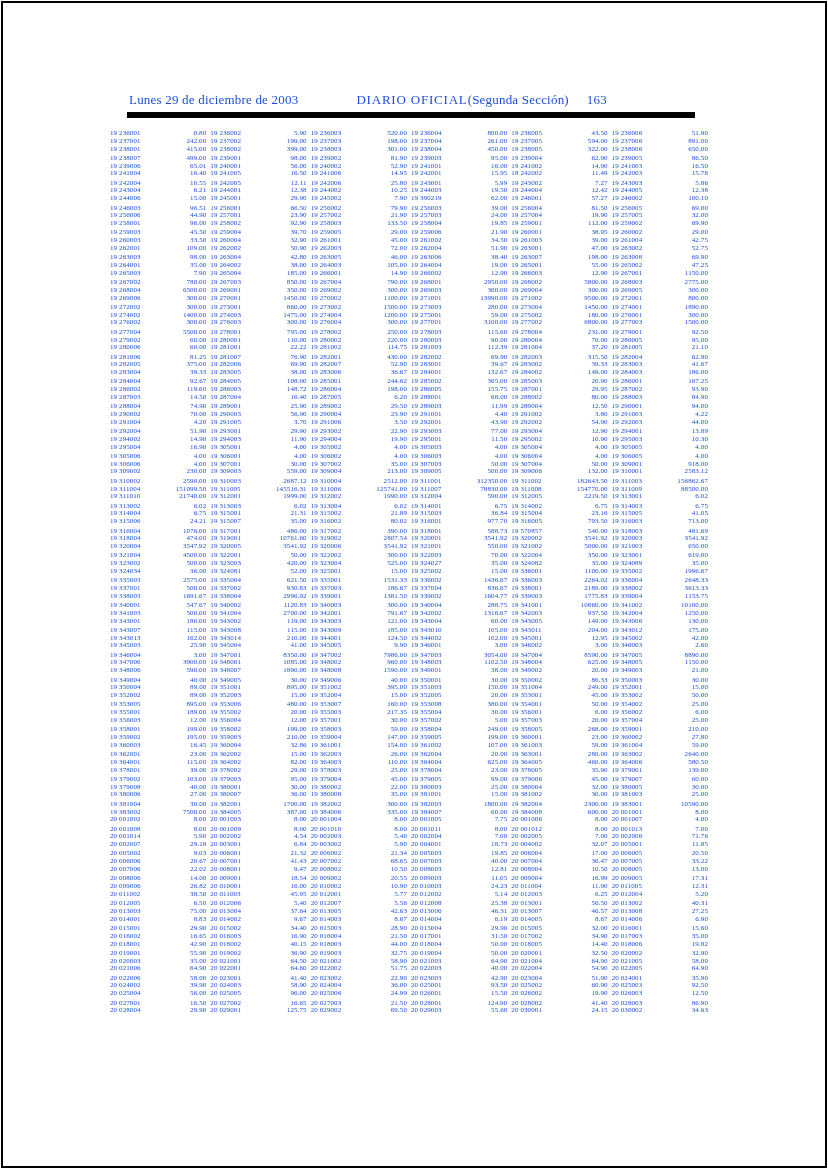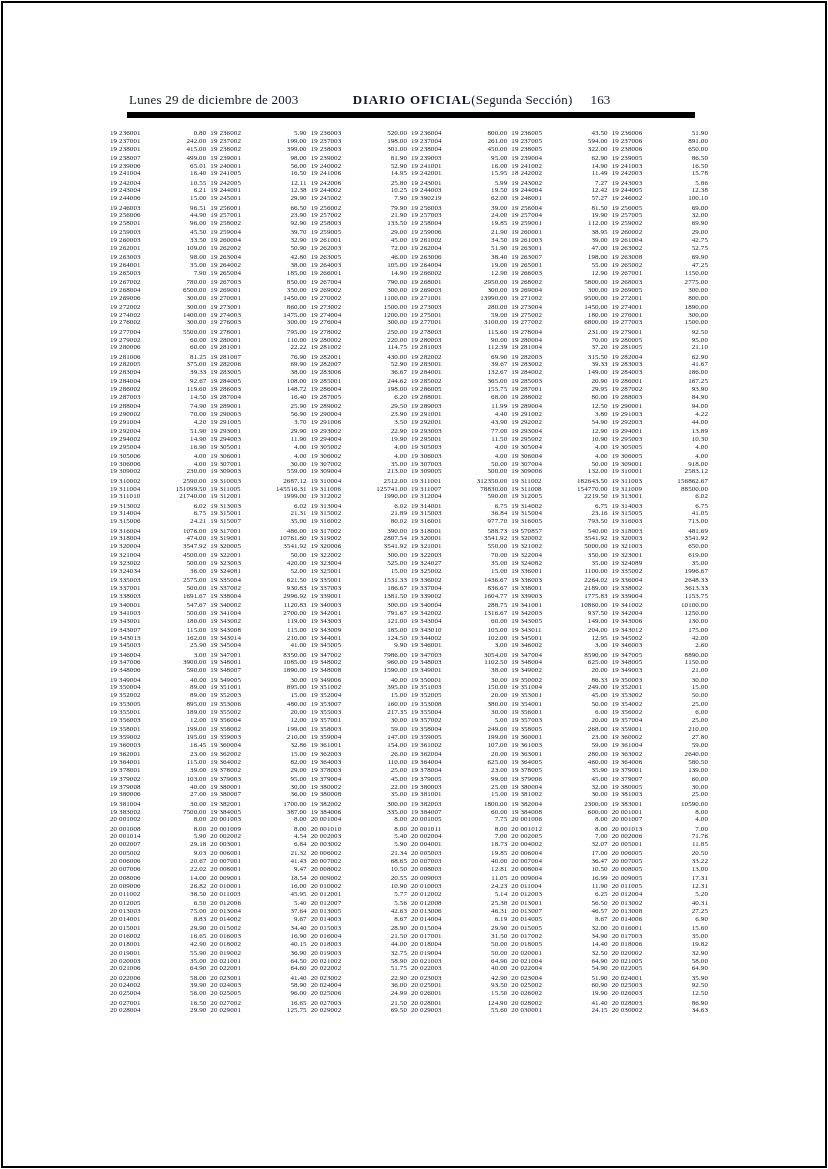--- a/index.html
+++ b/index.html
@@ -1,22 +1,22 @@
 <!DOCTYPE html>
 <html><head>
 <meta charset="utf-8">
 <style>
   html,body{margin:0;padding:0;background:#888;}
   .page{position:relative;width:828px;height:1169px;background:#ffffff;overflow:hidden;
-        font-family:"Liberation Serif",serif;color:#0f172a;}
+        font-family:"Liberation Serif",serif;color:#1d4ed8;}
   .frame{position:absolute;left:1px;top:1px;right:1px;bottom:1px;border:2px solid #000;pointer-events:none;}
   .header{position:absolute;left:129px;top:92px;width:566px;display:flex;align-items:baseline;
           font-size:13px;letter-spacing:.2px;white-space:nowrap;}
   .header .left{flex:1;text-align:left;}
-  .header .center{flex:0 0 auto;font-weight:bold;letter-spacing:.8px;}
+  .header .center{flex:0 0 auto;font-weight:normal;letter-spacing:.8px;}
   .header .right{flex:1;text-align:left;}
   .header .right .sect{margin-right:18px;}
   .rule{position:absolute;left:127px;top:112px;width:568px;height:6px;background:#000;}
   .table{position:absolute;left:110px;top:130px;width:598px;
          display:grid;grid-template-columns:repeat(6,1fr);column-gap:4px;}
   .col{min-width:0;}
   .entry{display:flex;justify-content:space-between;align-items:baseline;
          font-size:7px;line-height:7.75px;white-space:pre;}
   .entry.gap{margin-top:1.6px;}
   .entry .c{letter-spacing:.1px;}

